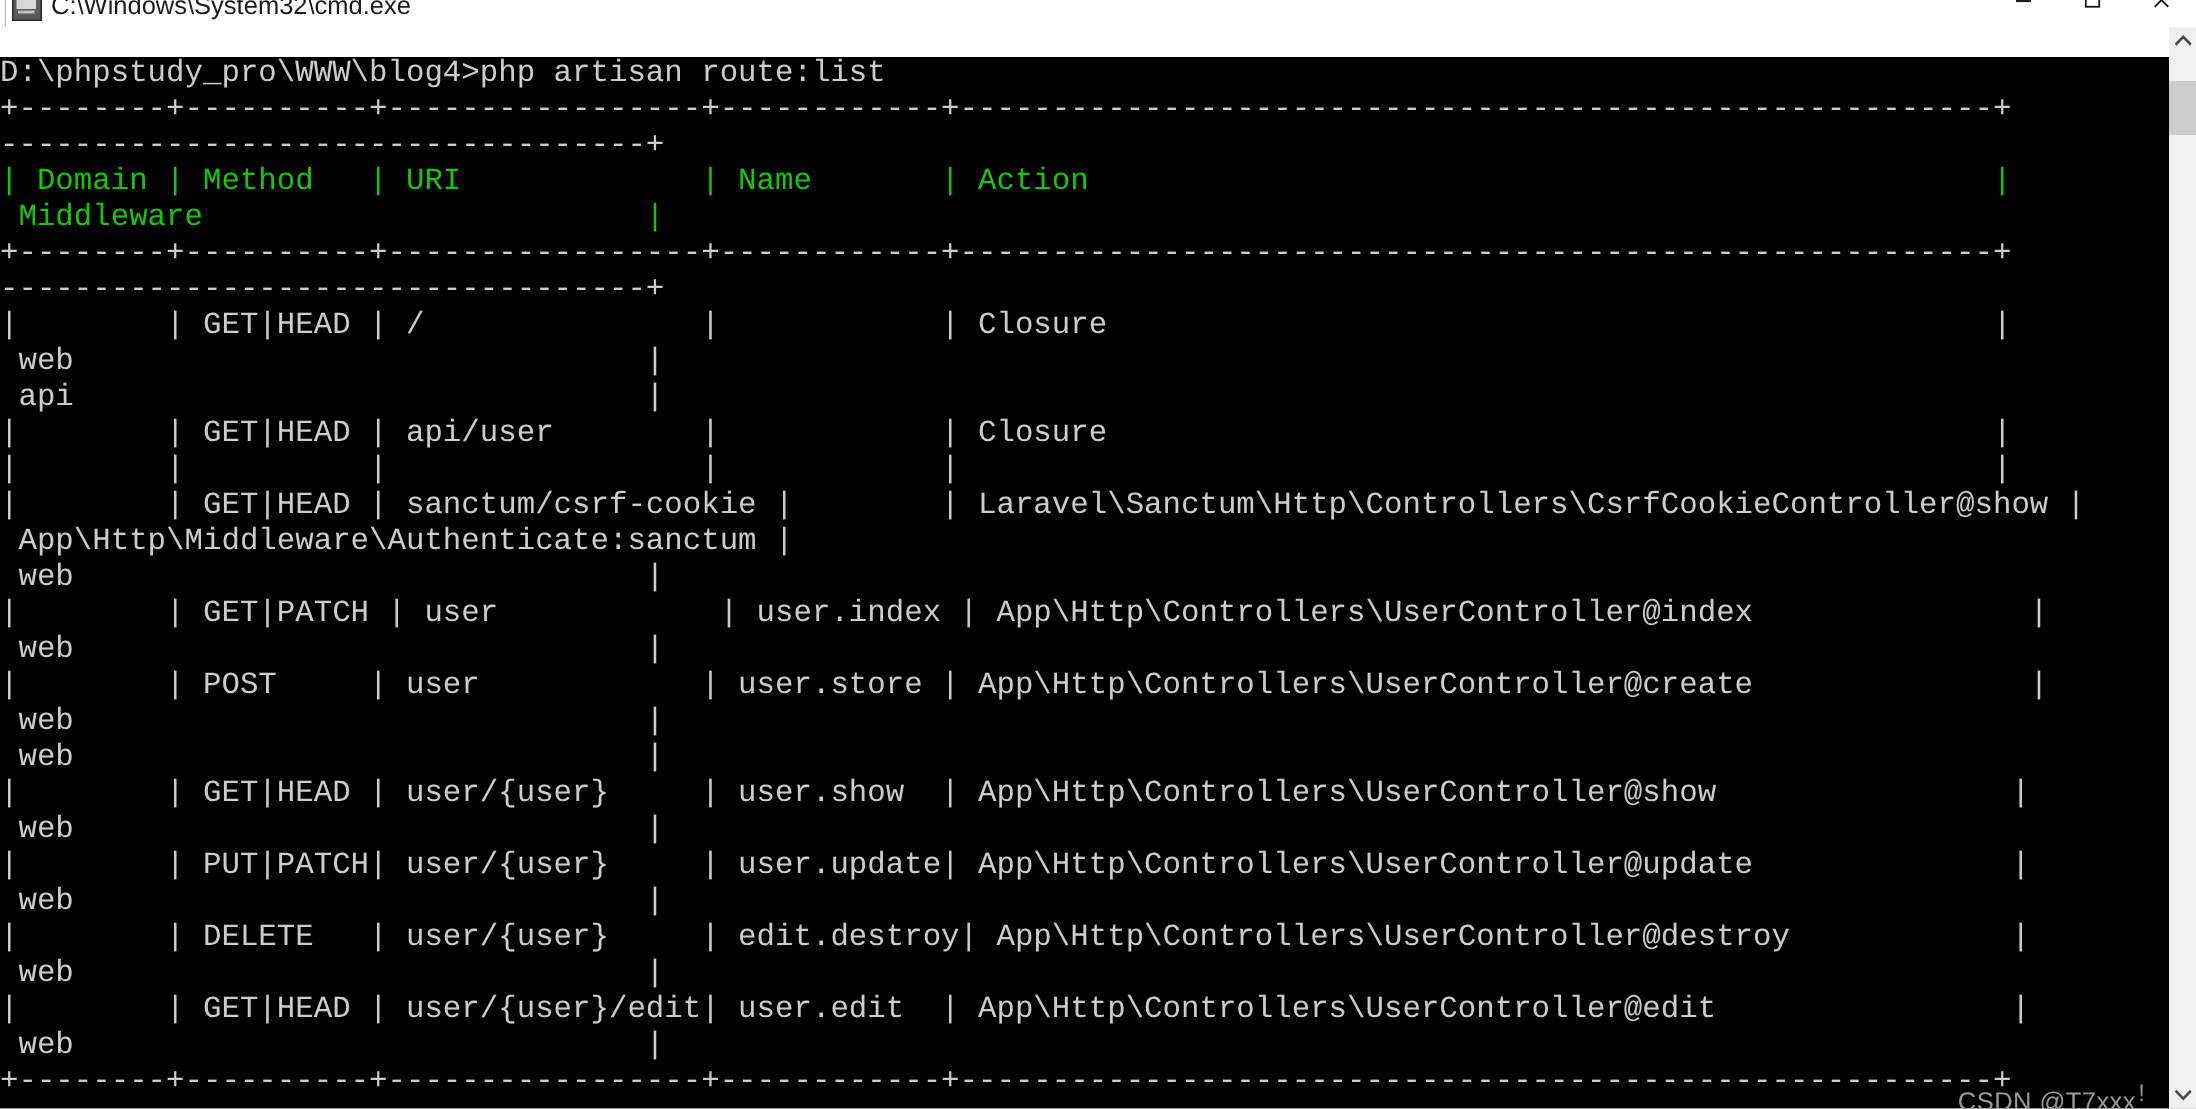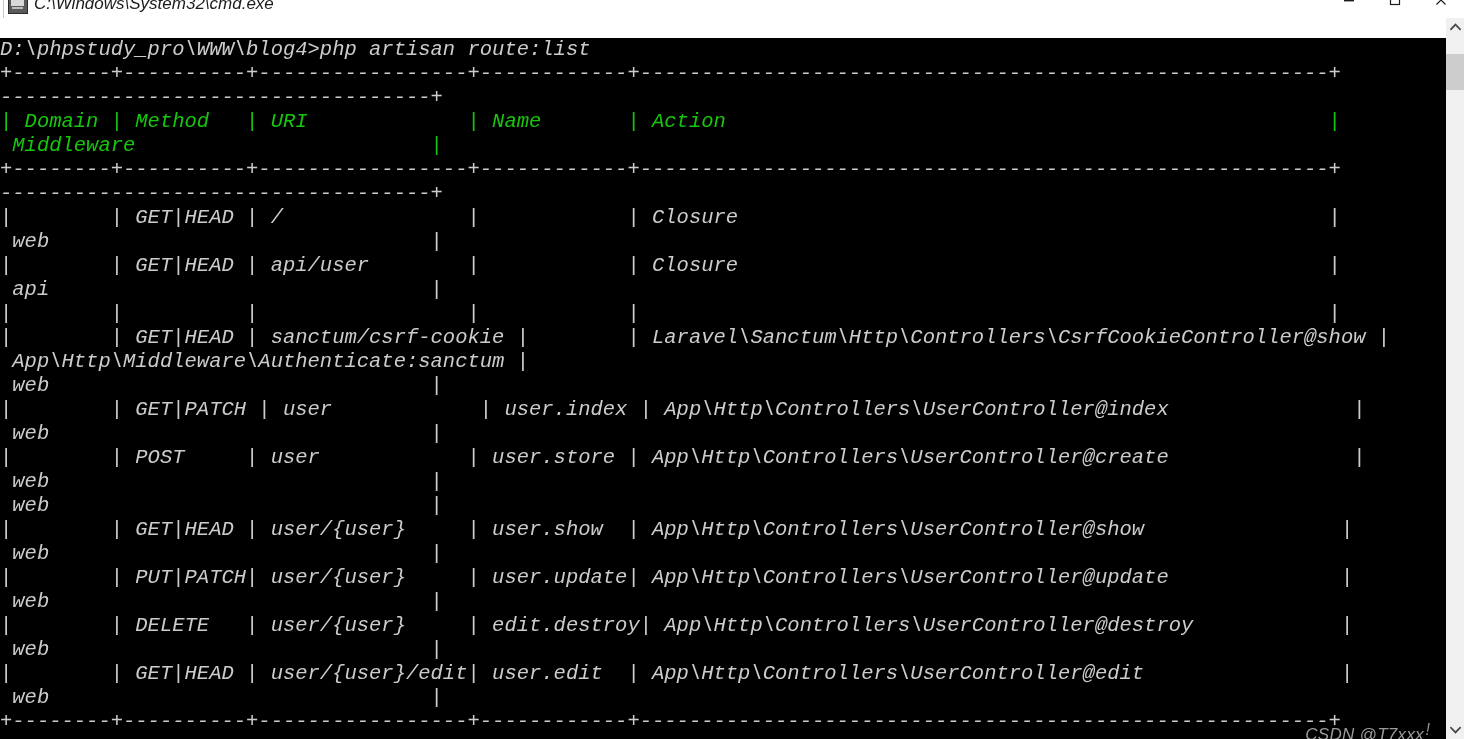--- a/index.html
+++ b/index.html
@@ -14,21 +14,20 @@
   body {
     font-family: "Liberation Mono", "DejaVu Sans Mono", monospace;
   }
 
   #app {
     position: relative;
     width: 1464px;
     height: 739px;
     background: #ffffff;
     overflow: hidden;
-    font-style: italic;
   }
 
   
   .titlebar {
     position: absolute;
     left: 0; top: 0;
     width: 1464px;
     height: 18px;
     background: #ffffff;
     overflow: hidden;
@@ -208,22 +207,22 @@
       <div class="line">D:\phpstudy_pro\WWW\blog4&gt;php artisan route:list</div>
 
     <div class="line sep">+--------+----------+-----------------+------------+--------------------------------------------------------+</div>
         <div class="line sep">-----------------------------------+</div>
         <div class="line green">| Domain | Method   | URI             | Name       | Action                                                 |</div>
         <div class="line green"> Middleware                        |</div>
         <div class="line sep">+--------+----------+-----------------+------------+--------------------------------------------------------+</div>
         <div class="line sep">-----------------------------------+</div>
         <div class="line">|        | GET|HEAD | /               |            | Closure                                                |</div>
         <div class="line"> web                               |</div>
+        <div class="line"> api                               |</div>
         <div class="line">|        | GET|HEAD | api/user        |            | Closure                                                |</div>
-        <div class="line"> api                               |</div>
         <div class="line">|        |          |                 |            |                                                        |</div>
         <div class="line">|        | GET|HEAD | sanctum/csrf-cookie |        | Laravel\Sanctum\Http\Controllers\CsrfCookieController@show |</div>
         <div class="line"> App\Http\Middleware\Authenticate:sanctum |</div>
         <div class="line"> web                               |</div>
         <div class="line">|        | GET|PATCH | user            | user.index | App\Http\Controllers\UserController@index               |</div>
         <div class="line"> web                               |</div>
         <div class="line">|        | POST     | user            | user.store | App\Http\Controllers\UserController@create               |</div>
         <div class="line"> web                               |</div>
         <div class="line"> web                               |</div>
         <div class="line">|        | GET|HEAD | user/{user}     | user.show  | App\Http\Controllers\UserController@show                |</div>

